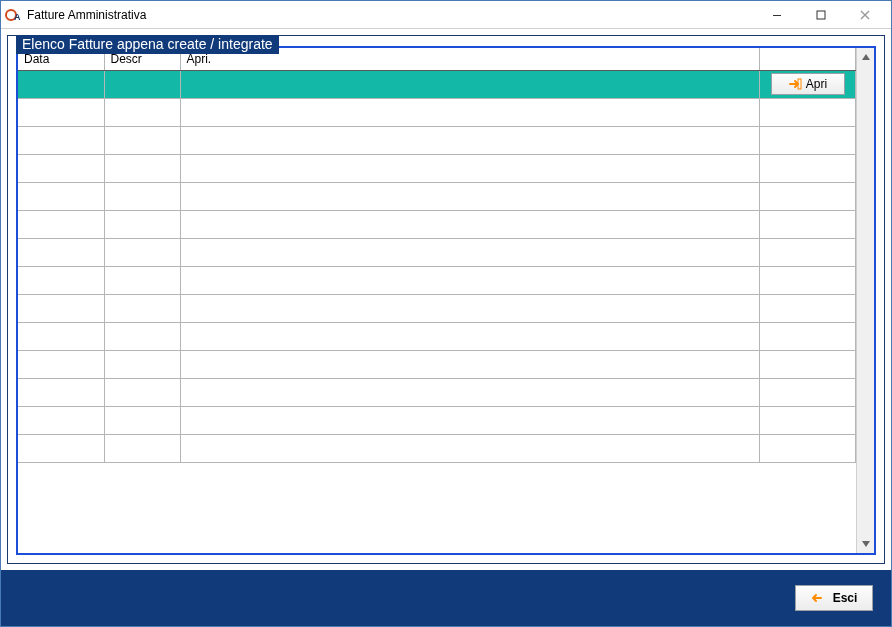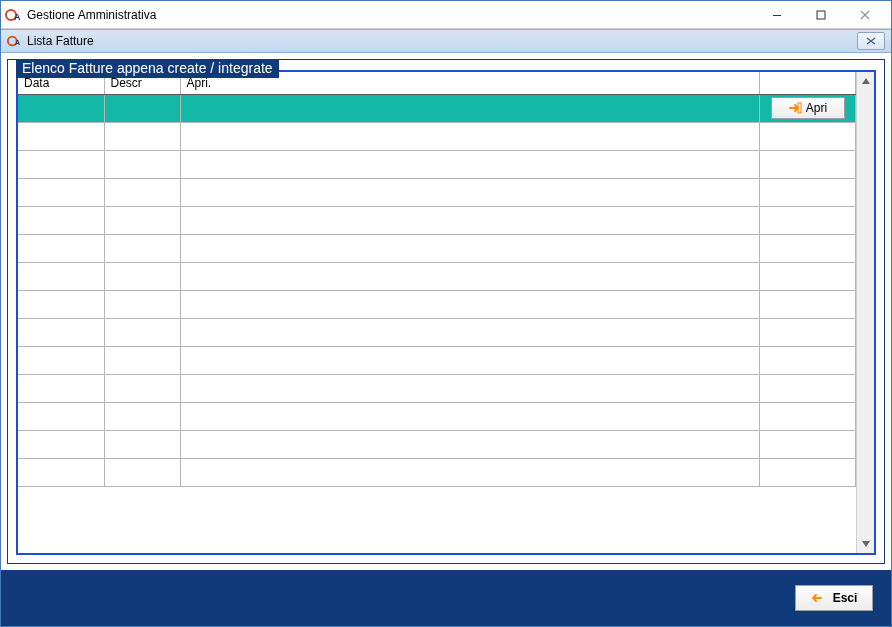--- a/index.html
+++ b/index.html
@@ -166,54 +166,39 @@
 
 <div class="outer-window">
 
   <div class="titlebar-outer">
     <span class="app-icon">
       <svg width="16" height="16" viewBox="0 0 16 16">
         <circle cx="6" cy="8" r="5" fill="none" stroke="#d24a1e" stroke-width="2"></circle>
         <text x="9" y="13" font-size="9" font-weight="bold" fill="#1a3a6e">A</text>
       </svg>
     </span>
-    <span class="title">Gestione Amministrativa</span>
+    <span class="title">Fatture Amministrativa</span>
     <span class="spacer"></span>
     <div class="win-btn">
       <svg width="10" height="10" viewBox="0 0 10 10">
           <rect x="1" y="5" width="8" height="1" fill="#333"></rect>
         </svg>
     </div>
     <div class="win-btn">
       <svg width="10" height="10" viewBox="0 0 10 10">
           <rect x="1" y="1" width="8" height="8" fill="none" stroke="#333" stroke-width="1"></rect>
         </svg>
     </div>
     <div class="win-btn close">
       <svg width="10" height="10" viewBox="0 0 10 10">
           <path d="M1 1 L9 9 M9 1 L1 9" stroke="#999" stroke-width="1.4"></path>
         </svg>
     </div>
   </div>
 
-  <div class="titlebar-inner">
-    <span class="app-icon">
-      <svg width="14" height="14" viewBox="0 0 16 16">
-        <circle cx="6" cy="8" r="5" fill="none" stroke="#d24a1e" stroke-width="2"></circle>
-        <text x="9" y="13" font-size="8" font-weight="bold" fill="#1a3a6e">A</text>
-      </svg>
-    </span>
-    <span class="title">Lista Fatture</span>
-    <span class="spacer"></span>
-    <div class="inner-close">
-      <svg width="12" height="10" viewBox="0 0 12 10">
-          <path d="M2 2 L10 8 M10 2 L2 8" stroke="#47628a" stroke-width="1.4"></path>
-        </svg>
-    </div>
-  </div>
 
   <div class="content-area">
     <div class="groupbox">
       <span class="group-legend">Elenco Fatture appena create / integrate</span>
 
       <div class="grid-wrap">
         <div class="grid-scroll-region">
           <table class="grid">
             <thead>
               <tr>

